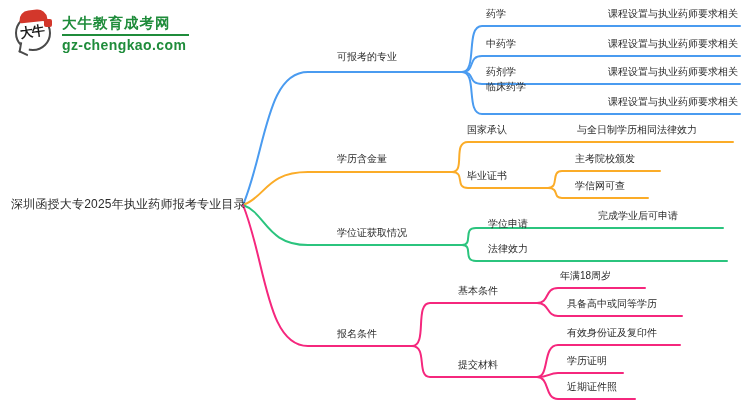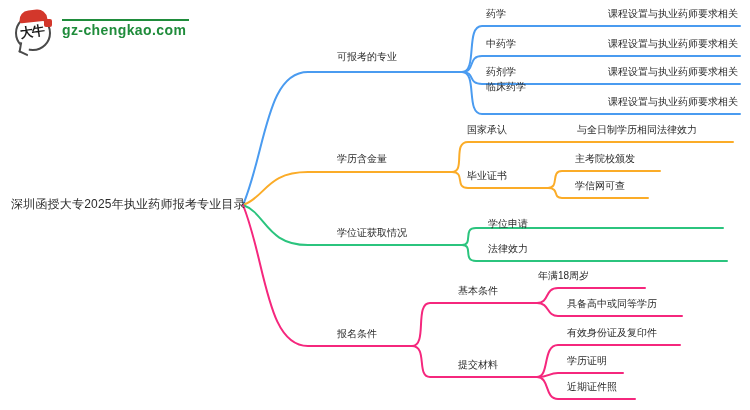--- a/index.html
+++ b/index.html
@@ -84,20 +84,21 @@
 
   <div class="logo">
     <div class="logo-badge">
       <div class="logo-circle"></div>
       <div class="logo-hat"></div>
       <div class="logo-seal"></div>
       <div class="logo-badge-text">大牛</div>
       <div class="logo-tail"></div>
     </div>
     <div class="logo-textcol">
+      <div class="logo-title">大牛教育成考网</div>
       <hr class="logo-rule">
       <div class="logo-domain">gz-chengkao.com</div>
     </div>
   </div>
 
   <div class="lbl root-lbl" style="left:11px;top:198px;">深圳函授大专2025年执业药师报考专业目录</div>
 
   <div class="lbl" style="left:337px;top:52px;">可报考的专业</div>
   <div class="lbl" style="left:486px;top:9px;">药学</div>
   <div class="lbl" style="left:486px;top:39px;">中药学</div>
@@ -110,24 +111,25 @@
 
   <div class="lbl" style="left:337px;top:154px;">学历含金量</div>
   <div class="lbl" style="left:467px;top:125px;">国家承认</div>
   <div class="lbl" style="left:577px;top:125px;">与全日制学历相同法律效力</div>
   <div class="lbl" style="left:467px;top:171px;">毕业证书</div>
   <div class="lbl" style="left:575px;top:154px;">主考院校颁发</div>
   <div class="lbl" style="left:575px;top:181px;">学信网可查</div>
 
   <div class="lbl" style="left:337px;top:228px;">学位证获取情况</div>
   <div class="lbl" style="left:488px;top:211px;margin-top:8px;">学位申请</div>
+  <div class="lbl" style="left:598px;top:211px;">完成学业后可申请</div>
   <div class="lbl" style="left:488px;top:244px;">法律效力</div>
 
   <div class="lbl" style="left:337px;top:329px;">报名条件</div>
   <div class="lbl" style="left:458px;top:286px;">基本条件</div>
-  <div class="lbl" style="left:538px;top:271px;">年满18周岁</div>
+  <div class="lbl" style="left:560px;top:271px;">年满18周岁</div>
   <div class="lbl" style="left:567px;top:299px;">具备高中或同等学历</div>
   <div class="lbl" style="left:458px;top:360px;">提交材料</div>
   <div class="lbl" style="left:567px;top:328px;">有效身份证及复印件</div>
   <div class="lbl" style="left:567px;top:356px;">学历证明</div>
   <div class="lbl" style="left:567px;top:382px;">近期证件照</div>
 
 </div>
 
 </body></html>

